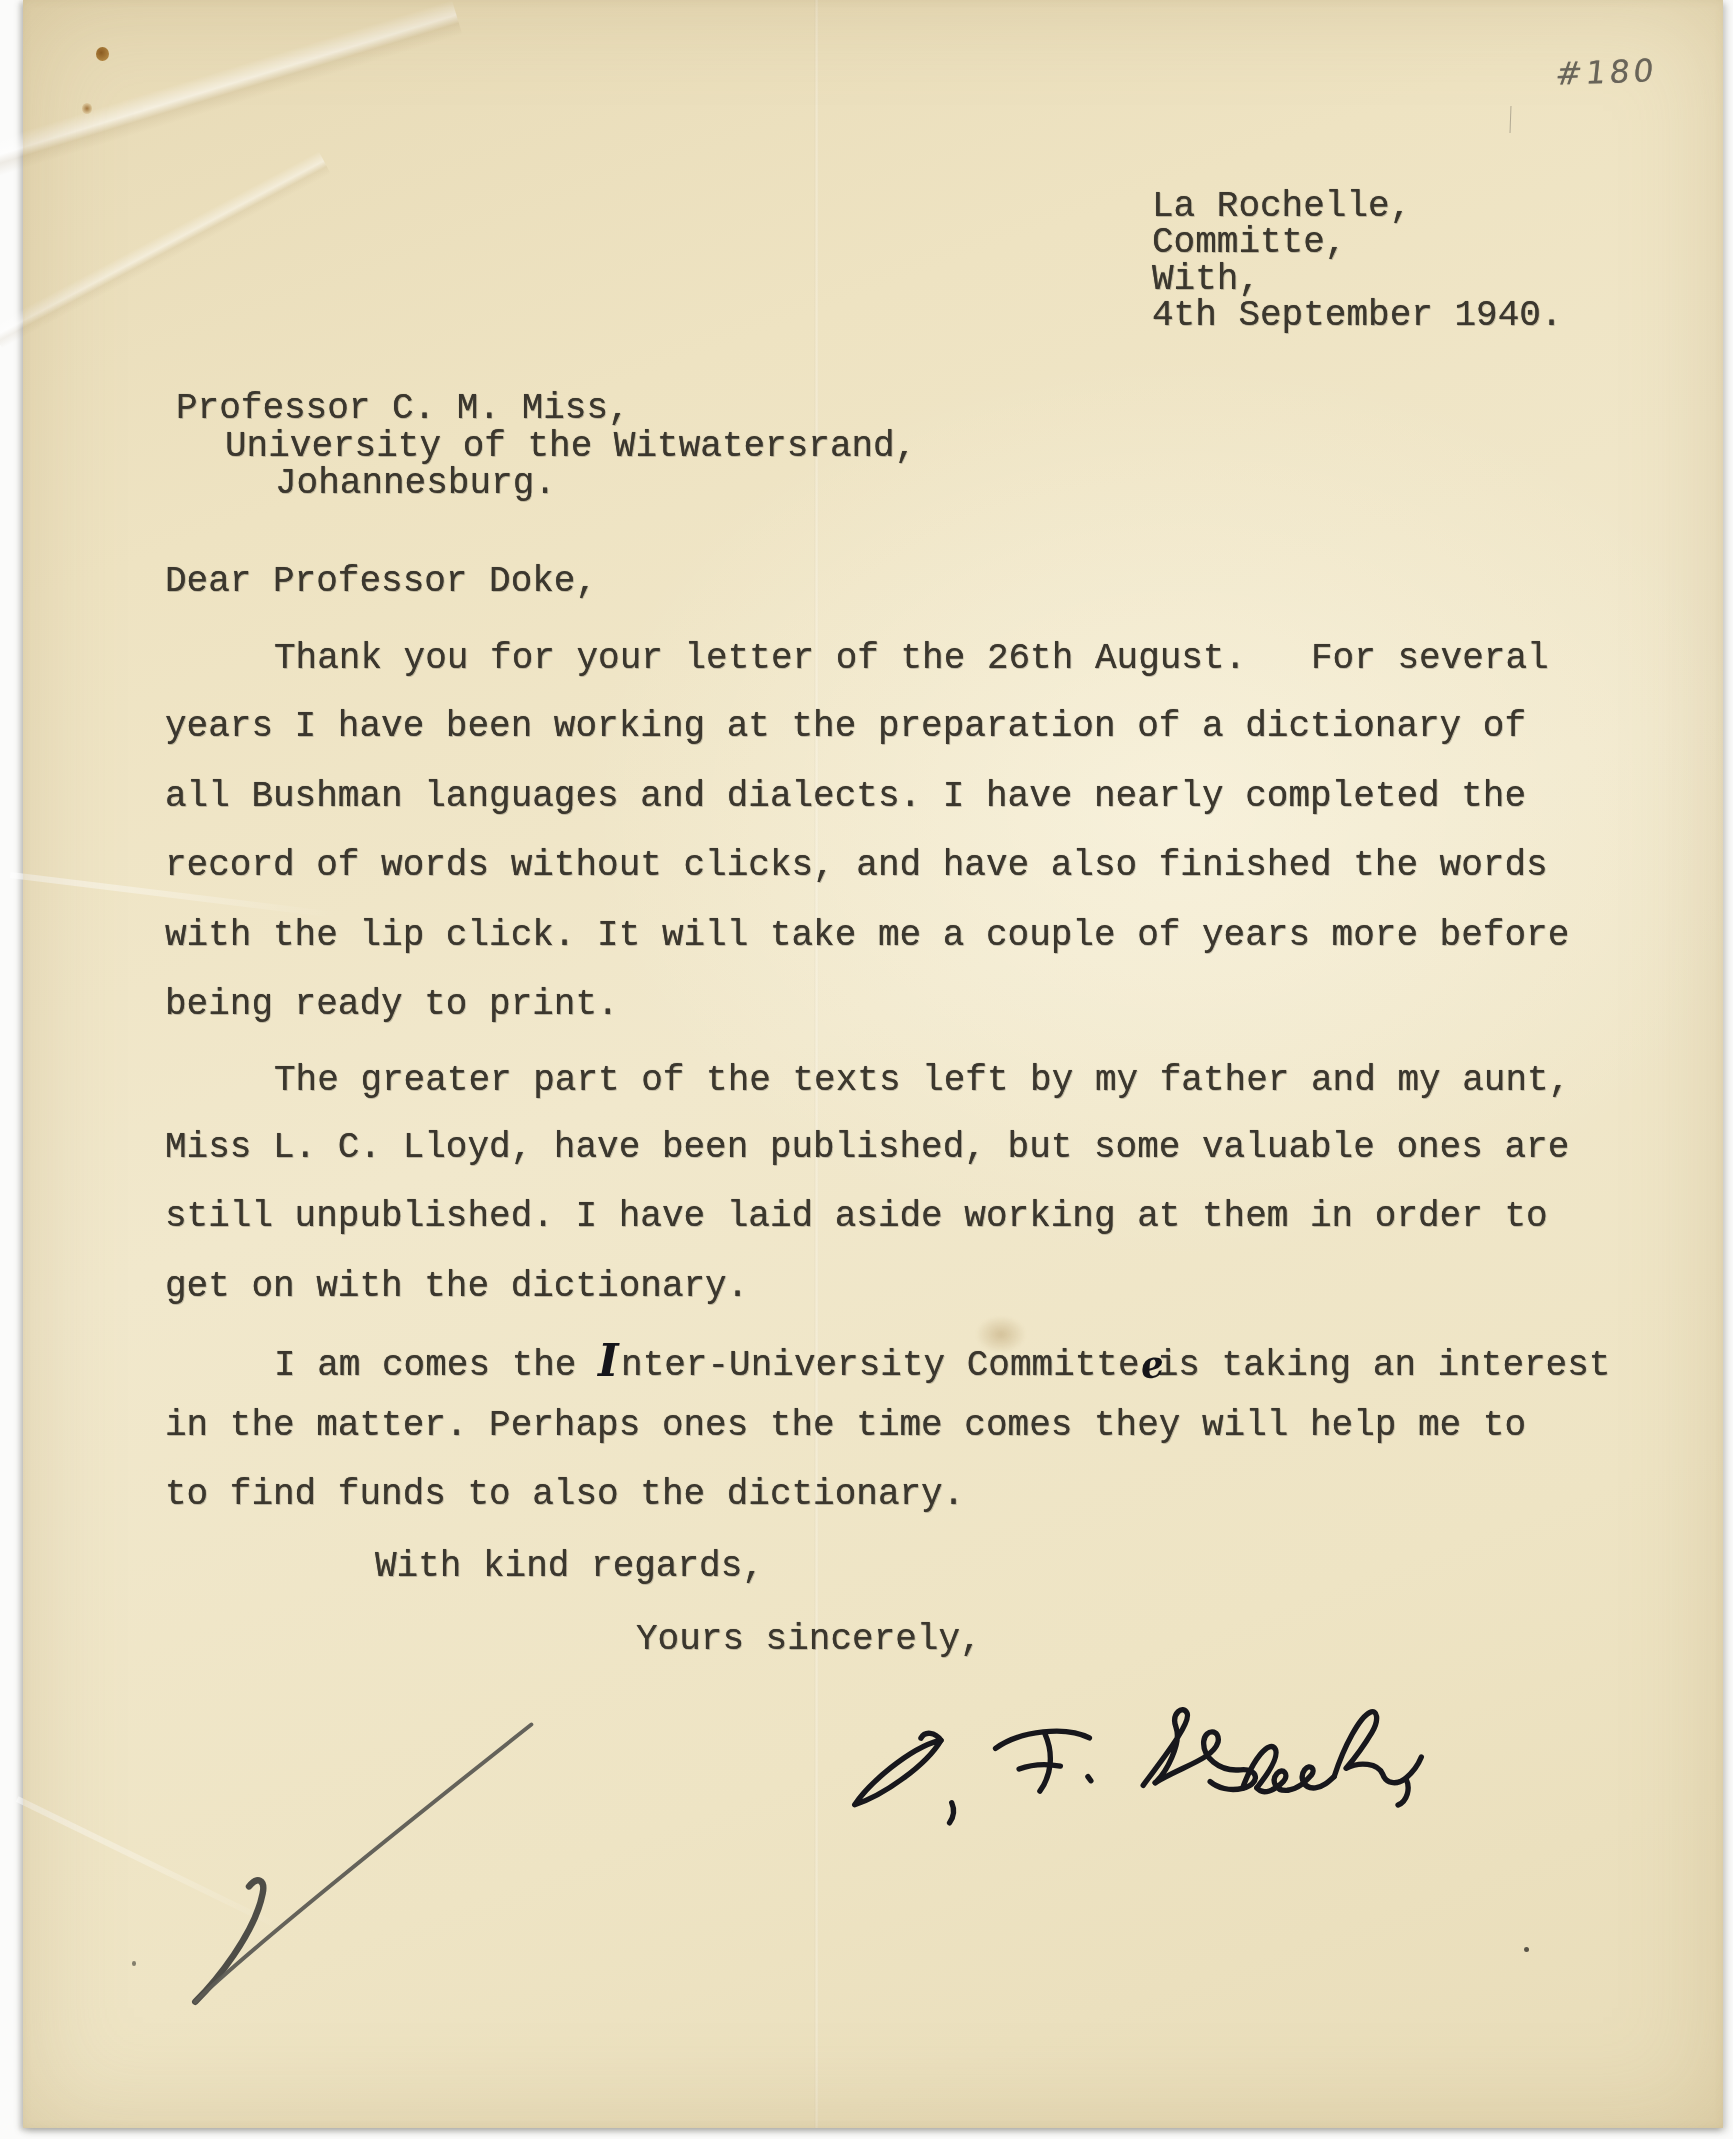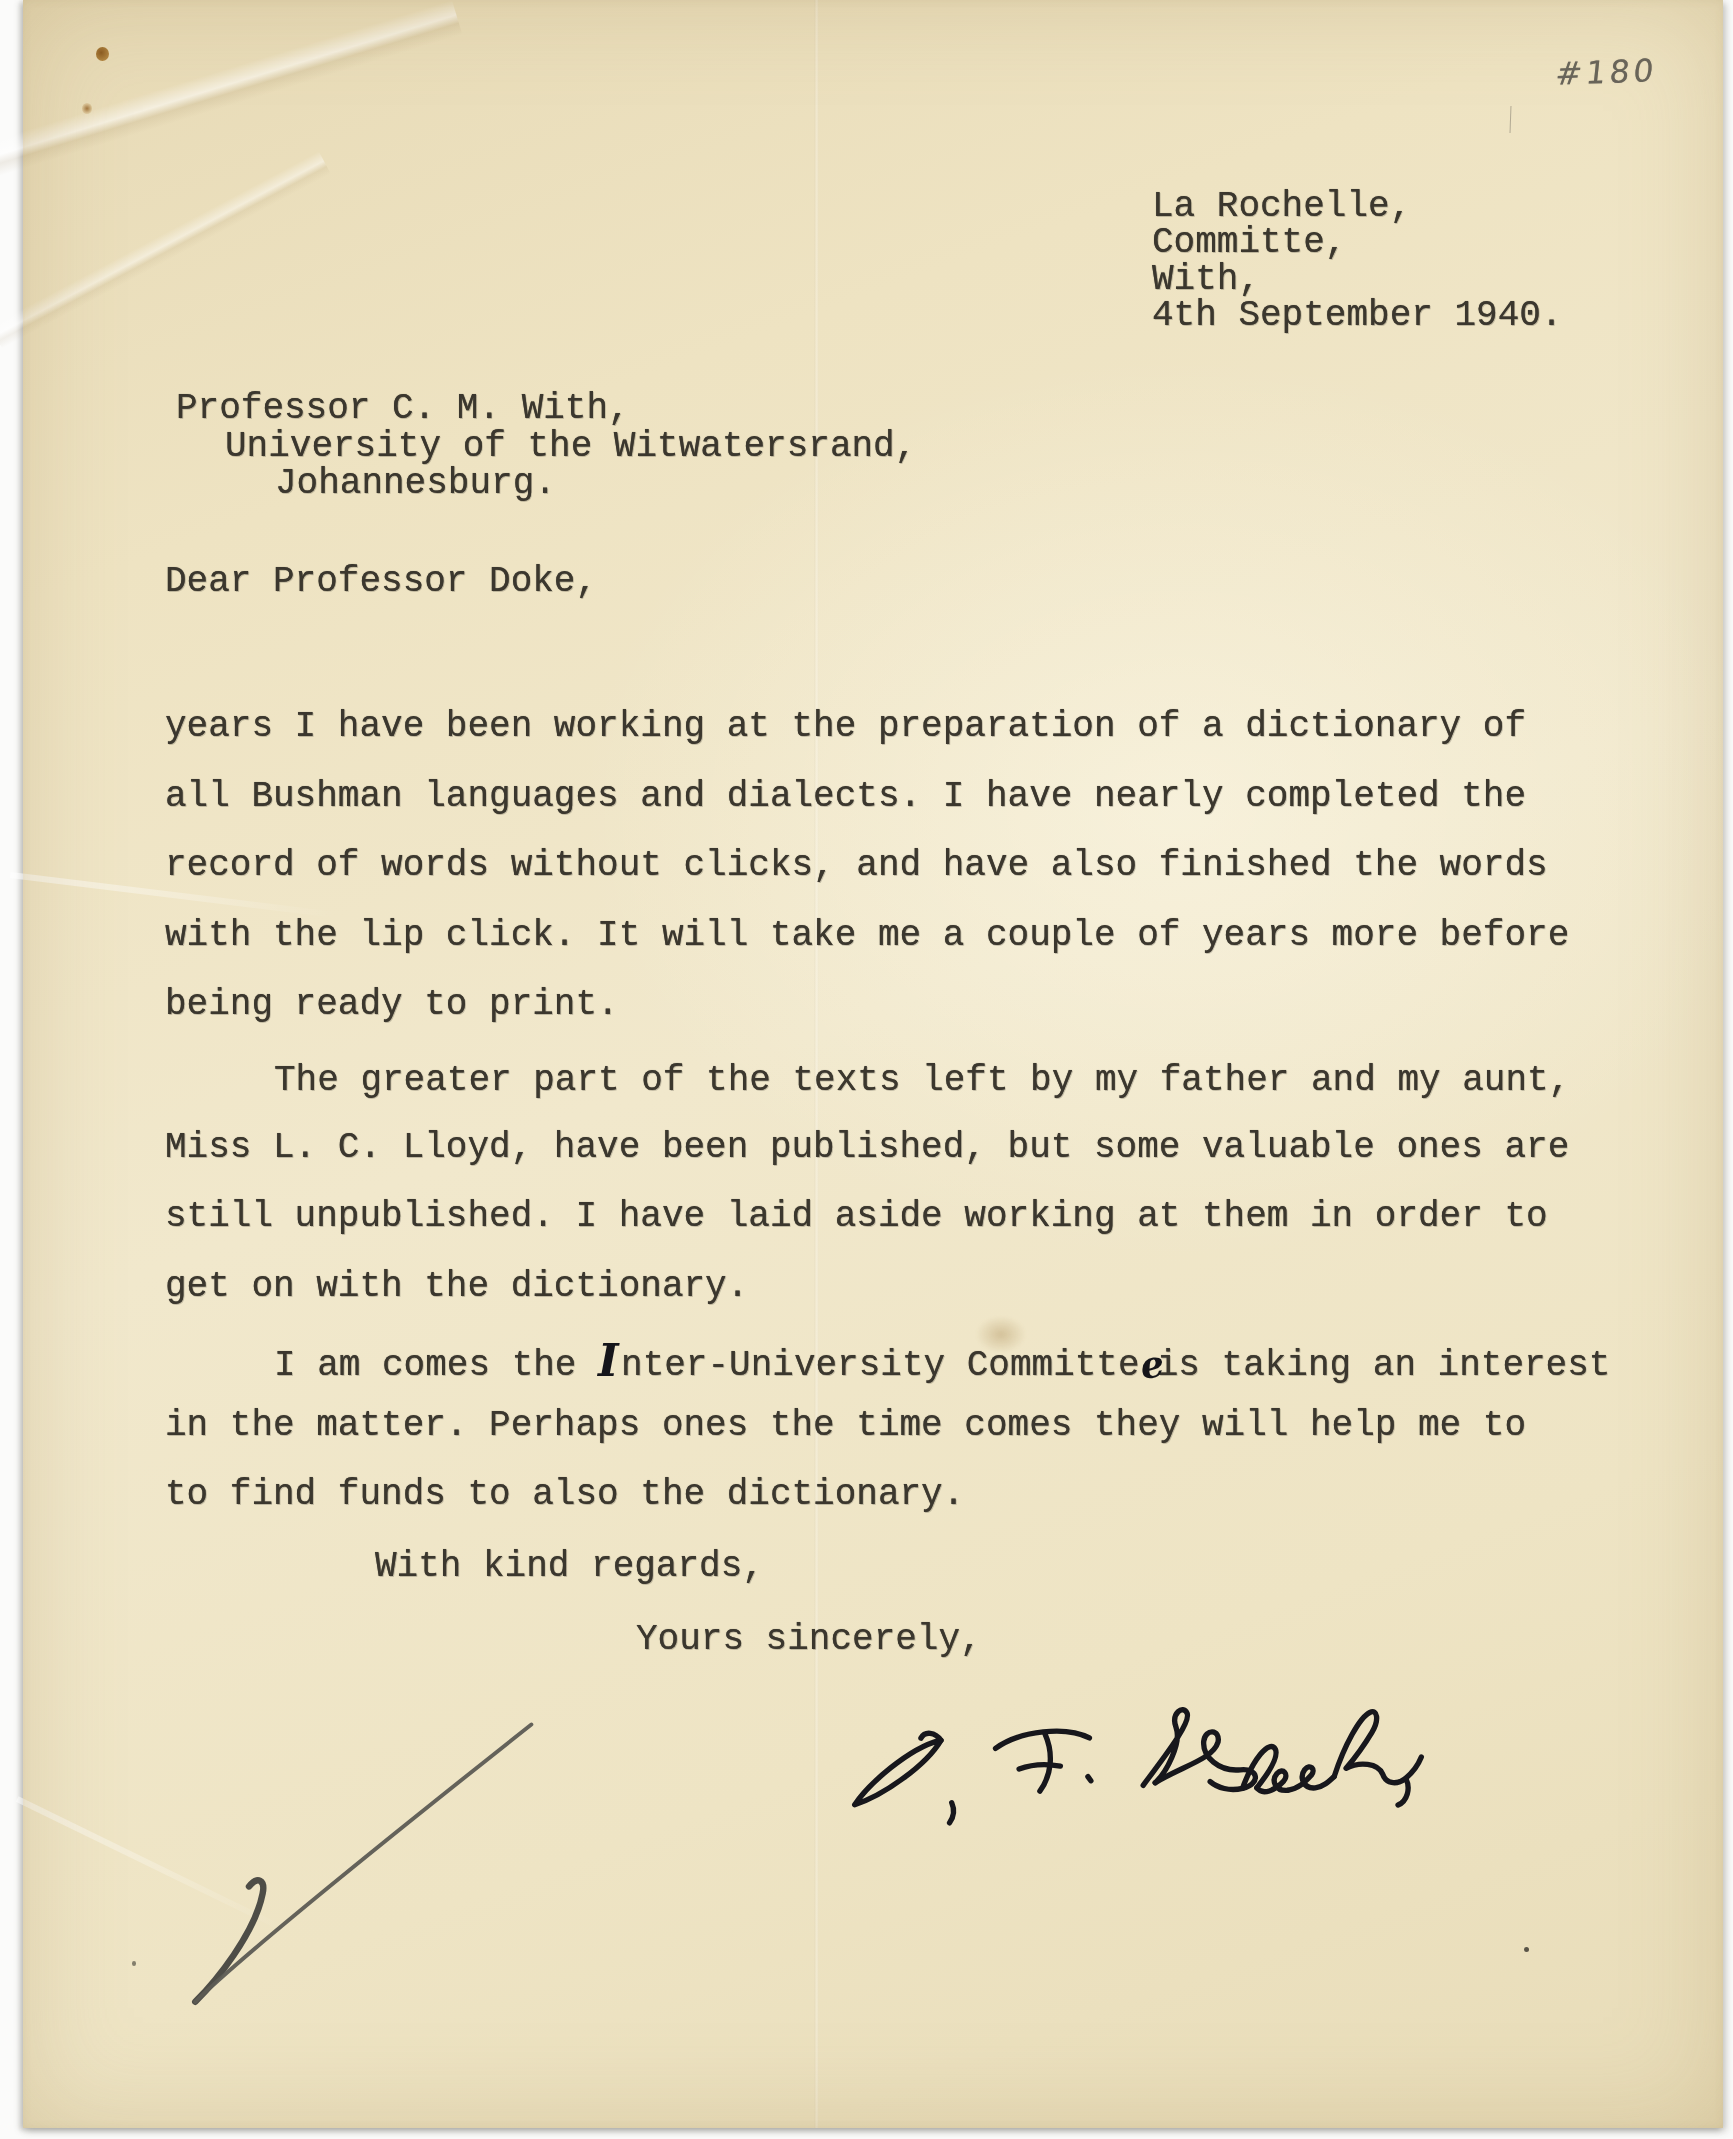--- a/index.html
+++ b/index.html
@@ -84,26 +84,27 @@
   <div class="spot spot4"></div>
   <div class="pencil-tick"></div>
 
   <div class="pencil">#180</div>
 
   <div class="tline" style="left:1129px;top:188px">La Rochelle,</div>
   <div class="tline" style="left:1129px;top:224px">Committe,</div>
   <div class="tline" style="left:1129px;top:261px">With,</div>
   <div class="tline" style="left:1129px;top:297px">4th September 1940.</div>
 
-  <div class="tline" style="left:153px;top:390px">Professor C. M. With,</div>
+  <div class="tline" style="left:153px;top:390px">Professor C. M. Miss,</div>
   <div class="tline" style="left:202px;top:428px">University of the Witwatersrand,</div>
   <div class="tline" style="left:252px;top:465px">Johannesburg.</div>
 
   <div class="tline" style="left:142px;top:563px">Dear Professor Doke,</div>
 
+  <div class="tline" style="left:251px;top:640px">Thank you for your letter of the 26th August.   For several</div>
   <div class="tline" style="left:142px;top:778px">all Bushman languages and dialects. I have nearly completed the</div>
   <div class="tline" style="left:142px;top:708px">years I have been working at the preparation of a dictionary of</div>
   <div class="tline" style="left:142px;top:847px">record of words without clicks, and have also finished the words</div>
   <div class="tline" style="left:142px;top:917px">with the lip click. It will take me a couple of years more before</div>
   <div class="tline" style="left:142px;top:986px">being ready to print.</div>
   <div class="tline" style="left:251px;top:1062px">The greater part of the texts left by my father and my aunt,</div>
   <div class="tline" style="left:142px;top:1129px">Miss L. C. Lloyd, have been published, but some valuable ones are</div>
   <div class="tline" style="left:142px;top:1198px">still unpublished. I have laid aside working at them in order to</div>
   <div class="tline" style="left:142px;top:1268px">get on with the dictionary.</div>
   <div class="tline" style="left:251px;top:1337px"><span>I am comes the </span><span class="ink-char ink-i">I</span><span>nter-University Committe</span><span class="ink-char ink-e">e</span><span>is taking an interest</span></div>

